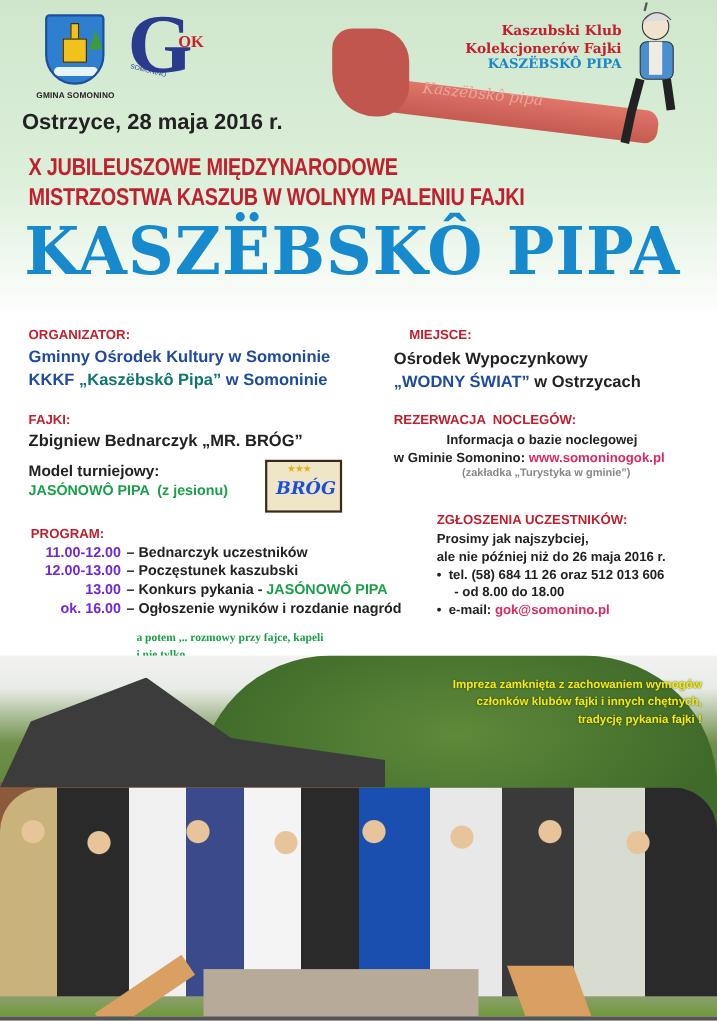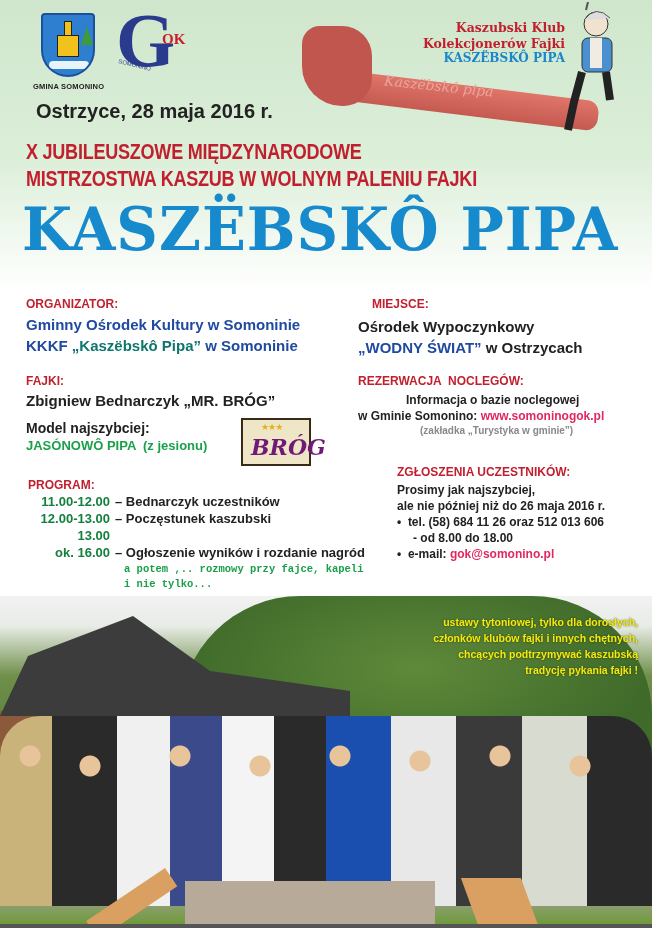--- a/index.html
+++ b/index.html
@@ -19,21 +19,21 @@
   }
   .crest .church { position:absolute; left:14px; top:20px; width:22px; height:22px; background:#f2c21c; border:1px solid #222; }
   .crest .tower { position:absolute; left:21px; top:6px; width:8px; height:16px; background:#f2c21c; border:1px solid #222; }
   .crest .water { position:absolute; left:6px; top:46px; width:40px; height:8px; background:#e8f4fb; border-radius:4px; }
   .crest .tree { position:absolute; left:38px; top:12px; width:0; height:0; border-left:6px solid transparent; border-right:6px solid transparent; border-bottom:18px solid #3f9a3a; }
   .gmina-label { left: 33px; top: 82px; font-size: 7.5px; font-weight: bold; color: #222; font-family: "Liberation Sans", sans-serif; letter-spacing: 0.2px; }
   .gok-g { left: 116px; top: 2px; font-family: "Liberation Serif", serif; font-size: 76px; font-weight: bold; color: #2a3a8c; line-height: 1; }
   .gok-ok { left: 162px; top: 31px; font-family: "Liberation Serif", serif; font-size: 15px; font-weight: bold; color: #c8202a; }
   .gok-som { left: 118px; top: 62px; font-size: 6px; color: #2a3a8c; transform: rotate(14deg); font-family: "Liberation Sans", sans-serif; }
 
-  .date { left: 36px; top: 100px; font-size: 20px; font-weight: bold; color: #222; font-family: "Liberation Sans", sans-serif; }
+  .date { left: 20px; top: 100px; font-size: 20px; font-weight: bold; color: #222; font-family: "Liberation Sans", sans-serif; }
 
   
   .pipe-bowl { left: 302px; top: 26px; width: 70px; height: 80px; background: #c0564e; border-radius: 18px 30px 28px 40px; }
   .pipe-stem { left: 340px; top: 70px; width: 260px; height: 30px; background: linear-gradient(to bottom, #e0756a, #c45a50); border-radius: 12px; transform: rotate(7deg); transform-origin: left center; }
   .pipe-engr { left: 384px; top: 78px; font-family: "DejaVu Serif", serif; font-style: italic; font-size: 14px; color: #e9a59c; transform: rotate(6deg); }
   .smoker { left: 560px; top: 2px; width: 70px; height: 140px; }
 
   .club-1 { right: 87px; top: 20px; font-family: "DejaVu Serif", serif; font-weight: bold; font-size: 12.5px; color: #c21f2e; text-align: right; line-height: 16px; }
   .club-2 { right: 87px; top: 51px; font-family: "DejaVu Serif", serif; font-weight: bold; font-size: 12px; color: #1b86c9; text-align: right; }
 
@@ -53,35 +53,35 @@
 
   .org-lbl { left: 26px; top: 297px; }
   .org-1 { left: 26px; top: 316px; font-size: 15px; }
   .org-2 { left: 26px; top: 337px; font-size: 15px; }
   .faj-lbl { left: 26px; top: 374px; }
   .faj-name { left: 26px; top: 392px; font-size: 15px; }
   .model-lbl { left: 26px; top: 420px; font-size: 14px; }
   .model-val { left: 26px; top: 438px; font-size: 13px; }
   .brog { left: 241px; top: 418px; width: 70px; height: 48px; background: #efe6c8; border: 2px solid #3a2a1a; }
   .brog .stars { position:absolute; left:18px; top:2px; color:#e3b21c; font-size:9px; letter-spacing:-1px; }
-  .brog .word { position:absolute; left:8px; top:14px; font-family:"DejaVu Serif", serif; font-weight:bold; font-style: italic; color:#701a75; font-size:22px; }
+  .brog .word { position:absolute; left:8px; top:14px; font-family:"DejaVu Serif", serif; font-weight:bold; font-style: italic; color:#1d4ed8; font-size:16px; }
 
   .miej-lbl { left: 372px; top: 297px; }
   .miej-1 { left: 358px; top: 318px; font-size: 15px; }
   .miej-2 { left: 358px; top: 339px; font-size: 15px; }
   .rez-lbl { left: 358px; top: 374px; }
   .rez-1 { left: 358px; top: 393px; font-size: 12px; padding-left: 48px; }
   .rez-2 { left: 358px; top: 409px; font-size: 12px; }
   .rez-3 { left: 420px; top: 425px; font-size: 10px; }
 
   .prog-lbl { left: 28px; top: 478px; }
   .prog-row { left: 0; width: 400px; font-size: 13px; height: 17px; }
-  .prog-row .time { position: absolute; right: 290px; text-align: center; color: #15803d; white-space: nowrap; }
+  .prog-row .time { position: absolute; right: 290px; text-align: center; color: #6d28d9; white-space: nowrap; }
   .prog-row .desc { position: absolute; left: 115px; color: #222; white-space: nowrap; }
-  .prog-extra { left: 124px; font-family: Liberation Mono, monospace; font-weight: bold; font-size: 10.5px; color: #1aa04a; }
+  .prog-extra { left: 124px; font-family: Liberation Serif, serif; font-weight: bold; font-size: 10.5px; color: #1aa04a; margin-top: 12px; }
 
   .zg-lbl { left: 397px; top: 465px; }
   .zg-1 { left: 397px; top: 483px; font-size: 12px; }
   .zg-2 { left: 397px; top: 499px; font-size: 12px; }
   .zg-b { left: 397px; font-size: 12px; }
 
   
   .photo { left: 0; top: 596px; width: 652px; height: 328px; overflow: hidden;
     background: linear-gradient(to bottom, #f2f2f2 0px, #e8ece6 30px, #6f8f4a 80px, #587f3a 150px, #6a7a5a 200px, #8a8078 260px, #9aa08a 300px, #6f9a3a 328px); }
   .forest { left: 180px; top: 0; width: 472px; height: 180px; background: radial-gradient(ellipse at 50% 40%, #5f8a3a, #3f6a2a 70%); border-radius: 120px 120px 0 0; }
@@ -147,21 +147,21 @@
 <div class="abs big-title">KASZËBSKÔ PIPA</div>
 
 <div class="abs lbl-red org-lbl">ORGANIZATOR:</div>
 <div class="abs txt t-blue org-1">Gminny Ośrodek Kultury w Somoninie</div>
 <div class="abs txt t-blue org-2">
   <span>KKKF </span><span class="t-light">„Kaszëbskô Pipa”</span><span> w Somoninie</span>
 </div>
 
 <div class="abs lbl-red faj-lbl">FAJKI:</div>
 <div class="abs txt t-dark faj-name">Zbigniew Bednarczyk „MR. BRÓG”</div>
-<div class="abs txt t-dark model-lbl">Model najszybciej:</div>
+<div class="abs txt t-dark model-lbl">Model turniejowy:</div>
 <div class="abs txt t-green model-val" style="white-space:pre;">JASÓNOWÔ PIPA  (z jesionu)</div>
 <div class="abs brog">
   <span class="stars">★★★</span>
   <span class="word">BRÓG</span>
 </div>
 
 <div class="abs lbl-red miej-lbl">MIEJSCE:</div>
 <div class="abs txt t-dark miej-1">Ośrodek Wypoczynkowy</div>
 <div class="abs txt t-dark miej-2">
   <span class="t-blue">„WODNY ŚWIAT”</span><span> w Ostrzycach</span>
@@ -178,20 +178,21 @@
 <div class="abs txt prog-row" style="top:494px;">
   <span class="time">11.00-12.00</span>
   <span class="desc">– Bednarczyk uczestników</span>
 </div>
 <div class="abs txt prog-row" style="top:511px;">
   <span class="time">12.00-13.00</span>
   <span class="desc">– Poczęstunek kaszubski</span>
 </div>
 <div class="abs txt prog-row" style="top:528px;">
   <span class="time">13.00</span>
+  <span class="desc"><span style="white-space:pre;">– Konkurs pykania - </span><span class="t-green">JASÓNOWÔ PIPA</span></span>
 </div>
 <div class="abs txt prog-row" style="top:545px;">
   <span class="time">ok. 16.00</span>
   <span class="desc">– Ogłoszenie wyników i rozdanie nagród</span>
 </div>
 <div class="abs prog-extra" style="top:563px;">a potem ,.. rozmowy przy fajce, kapeli</div>
 <div class="abs prog-extra" style="top:578px;">i nie tylko...</div>
 
 <div class="abs lbl-red zg-lbl">ZGŁOSZENIA UCZESTNIKÓW:</div>
 <div class="abs txt t-dark zg-1">Prosimy jak najszybciej,</div>
@@ -206,19 +207,18 @@
 
 <div class="abs photo">
   <div class="abs forest"></div>
   <div class="abs house-wall"></div>
   <div class="abs house-roof"></div>
   <div class="abs crowd"></div>
   <div class="abs path"></div>
   <div class="abs rail-l"></div>
   <div class="abs rail-r"></div>
   <div class="abs notice">
-    <div>ustawy tytoniowej, tylko dla dorosłych,</div>
+    <div>Impreza zamknięta z zachowaniem wymogów</div>
     <div>członków klubów fajki i innych chętnych,</div>
-    <div>chcących podtrzymywać kaszubską</div>
     <div>tradycję pykania fajki !</div>
   </div>
 </div>
 <div class="abs bottom-bar"></div>
 
 </body></html>

